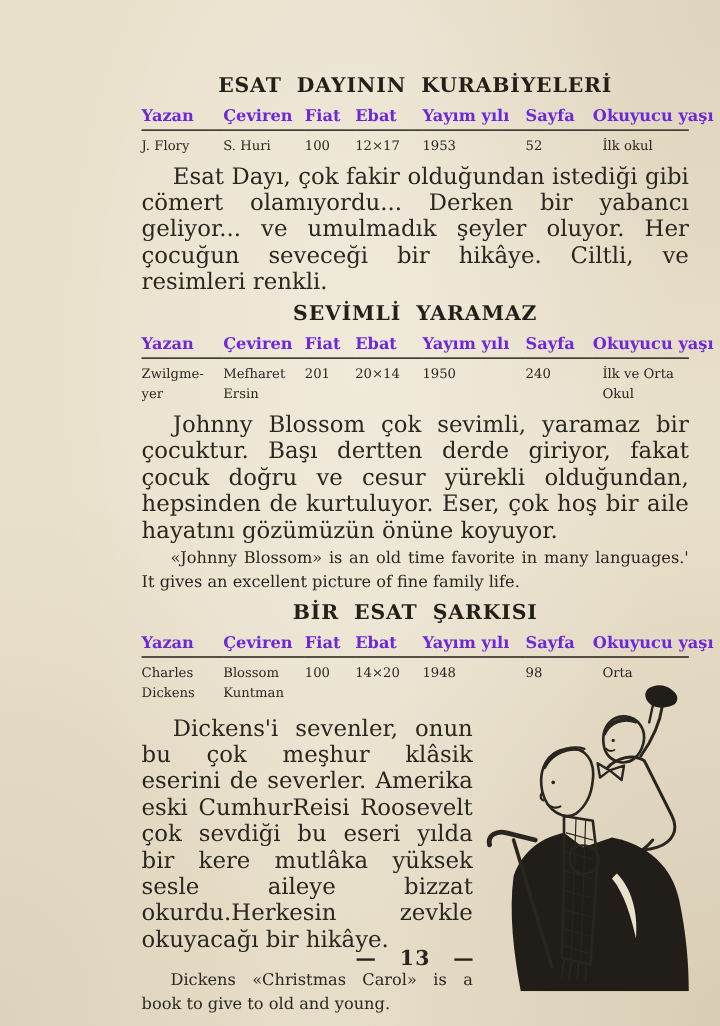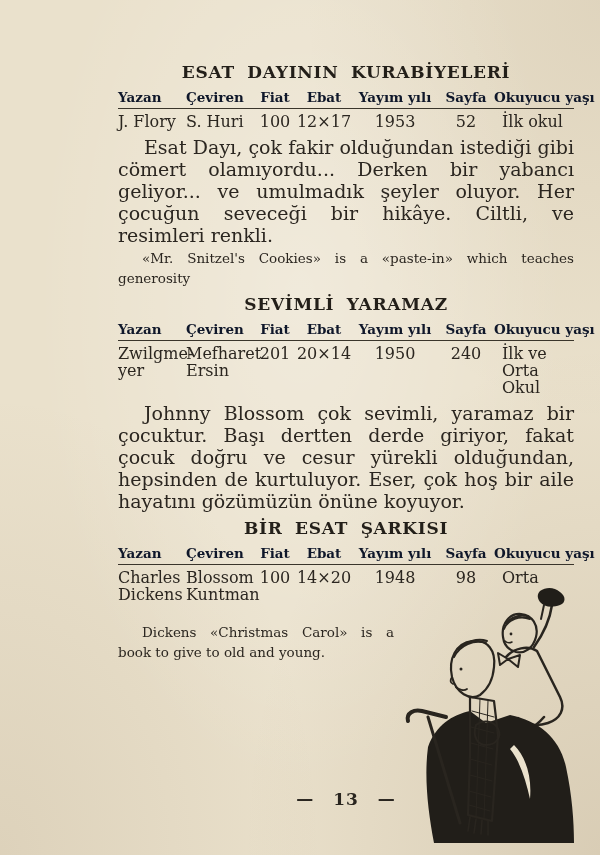--- a/index.html
+++ b/index.html
@@ -37,30 +37,30 @@
     border-collapse: collapse;
     table-layout: fixed;
   }
   table.meta th {
     font-size: 13.5px;
     font-weight: bold;
     text-align: left;
     padding: 0 0 3px 0;
     border-bottom: 1.5px solid #3a352b;
     white-space: nowrap;
-    color: #0f172a;
+    color: #6d28d9;
   }
   table.meta td {
-    font-size: 16px;
+    font-size: 11px;
     padding: 4px 0 0 0;
     vertical-align: top;
     white-space: pre-line;
     line-height: 17px;
   }
-  table.meta th.ac, table.meta td.ac { text-align: center; }
+  table.meta th.ac, table.meta td.ac { text-align: left; }
   table.meta td.pl { padding-left: 8px; }
   .entry-body {
     font-size: 19px;
     line-height: 22px;
     text-align: justify;
     text-indent: 26px;
     margin: 6px 0 3px 0;
   }
   .entry-note {
     font-size: 13.5px;
@@ -131,21 +131,20 @@
           <td>S. Huri</td>
           <td class="ac">100</td>
           <td class="ac">12×17</td>
           <td class="ac">1953</td>
           <td class="ac">52</td>
           <td class="pl">İlk okul</td>
         </tr>
       </tbody>
     </table>
     <p class="entry-body">Esat Dayı, çok fakir olduğundan istediği gibi cömert olamıyordu... Derken bir yabancı geliyor... ve umulmadık şeyler oluyor. Her çocuğun seveceği bir hikâye. Ciltli, ve resimleri renkli.</p>
-    <p class="entry-note">«Mr. Snitzel's Cookies» is a «paste-in» which teaches generosity</p>
   </section>
 
   <section>
     <h2 class="entry-title">SEVİMLİ YARAMAZ</h2>
     <table class="meta">
       <colgroup>
         <col style="width:68px">
           <col style="width:68px">
           <col style="width:42px">
           <col style="width:56px">
@@ -173,20 +172,21 @@
           <td class="ac">201</td>
           <td class="ac">20×14</td>
           <td class="ac">1950</td>
           <td class="ac">240</td>
           <td class="pl">İlk ve Orta
 Okul</td>
         </tr>
       </tbody>
     </table>
     <p class="entry-body">Johnny Blossom çok sevimli, yaramaz bir çocuktur. Başı dertten derde giriyor, fakat çocuk doğru ve cesur yürekli olduğundan, hepsinden de kurtuluyor. Eser, çok hoş bir aile hayatını gözümüzün önüne koyuyor.</p>
+    <p class="entry-note">«Johnny Blossom» is an old time favorite in many languages.' It gives an excellent picture of fine family life.</p>
   </section>
 
   <section>
     <h2 class="entry-title">BİR ESAT ŞARKISI</h2>
     <table class="meta">
       <colgroup>
         <col style="width:68px">
           <col style="width:68px">
           <col style="width:42px">
           <col style="width:56px">
@@ -215,20 +215,21 @@
           <td class="ac">14×20</td>
           <td class="ac">1948</td>
           <td class="ac">98</td>
           <td class="pl">Orta</td>
         </tr>
       </tbody>
     </table>
 
     <div class="bottom-zone">
       <div class="bottom-left">
+        <p class="entry-body">Dickens'i sevenler, onun bu çok meşhur klâsik eserini de severler. Amerika eski CumhurReisi Roosevelt çok sevdiği bu eseri yılda bir kere mutlâka yüksek sesle aileye bizzat okurdu.Herkesin zevkle okuyacağı bir hikâye.</p>
         <p class="entry-note">Dickens «Christmas Carol» is a book to give to old and young.</p>
       </div>
       <div class="bottom-right">
 
         <svg width="196" height="258" viewBox="0 0 196 258" aria-hidden="true">
 
           <path class="ink" stroke-width="2.5" d="M140 62 C150 48 156 34 158 20"></path>
           <path class="solid" d="M146 6 C152 2 160 2 166 7 C172 11 172 18 166 20 C158 23 150 22 146 17 C143 13 143 9 146 6 Z"></path>
           <path class="ink" stroke-width="2" d="M150 20 L147 34"></path>
 

